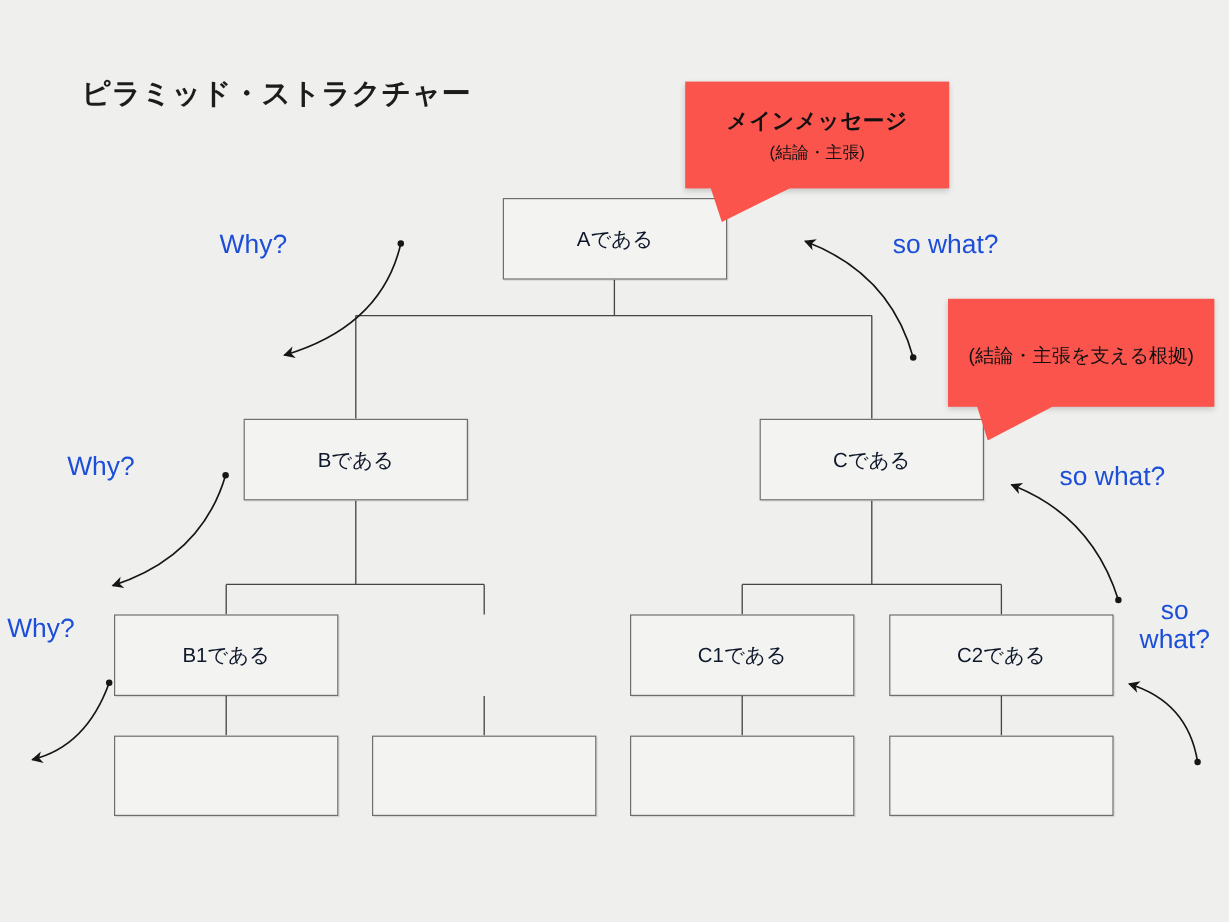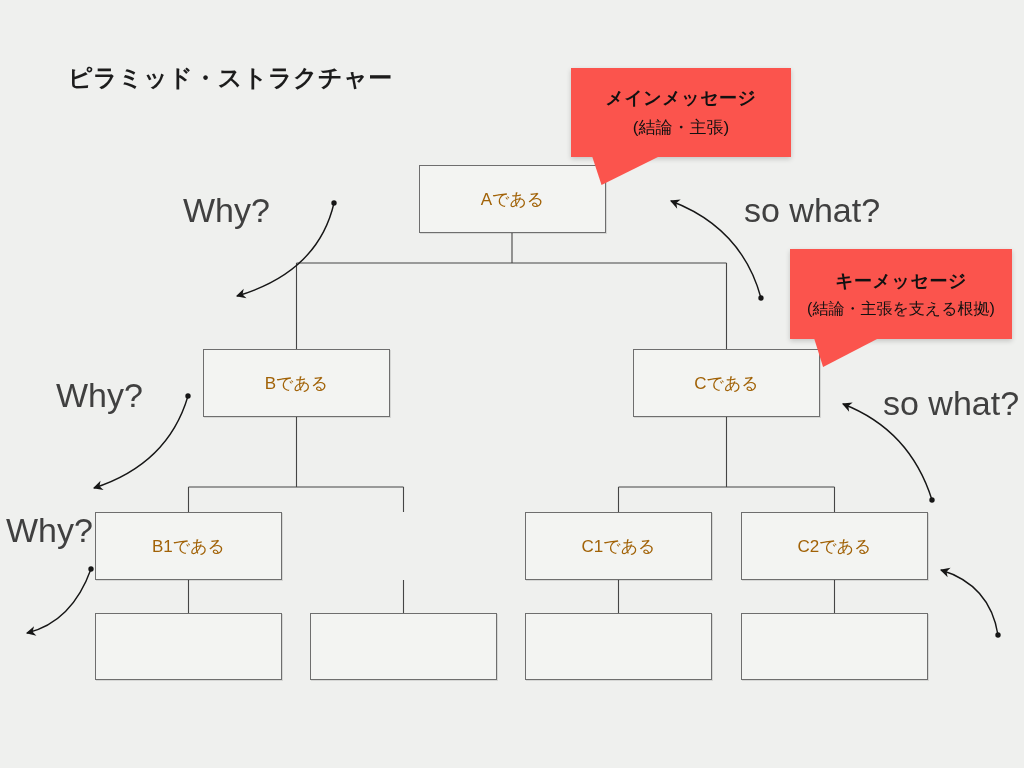--- a/index.html
+++ b/index.html
@@ -17,37 +17,37 @@
 
   .title{
     position:absolute;left:68px;top:62px;margin:0;z-index:2;
     font-size:24px;font-weight:bold;color:var(--ink);letter-spacing:.5px;
   }
 
   .node{
     position:absolute;width:185px;height:66px;z-index:2;
     background:var(--box-fill);border:1px solid var(--box-border);
     display:flex;align-items:center;justify-content:center;
-    font-size:17px;color:#a16207;
+    font-size:17px;color:#0f172a;
     box-shadow:1px 1px 0 rgba(0,0,0,.10);
   }
   .node.empty{height:65px;}
 
   .qlabel{
-    position:absolute;z-index:2;color:#404040;font-size:34px;line-height:1.1;
+    position:absolute;z-index:2;color:#1d4ed8;font-size:22px;line-height:1.1;
   }
   .qlabel.two-line{width:92px;text-align:center;}
 
   .callout{
     position:absolute;z-index:3;background:var(--red);color:#111;
     display:flex;flex-direction:column;align-items:center;justify-content:center;
     text-align:center;box-shadow:0 2px 5px rgba(0,0,0,.18);
   }
   .co-head{font-size:18px;font-weight:bold;letter-spacing:.5px;}
-  .co-sub{font-size:17px;margin-top:6px;}
+  .co-sub{font-size:14px;margin-top:6px;}
   .callout .tail{
     position:absolute;top:calc(100% - 1px);background:var(--red);
     clip-path:polygon(0 0,100% 0,14% 100%);
   }
 </style>
 </head>
 <body>
 
 <div class="stage">
 
@@ -93,26 +93,29 @@
   <div class="node empty" style="left:310px;top:613px"></div>
   <div class="node empty" style="left:525px;top:613px"></div>
   <div class="node empty" style="left:741px;top:613px"></div>
 
   <div class="qlabel" style="left:183px;top:192px">Why?</div>
   <div class="qlabel" style="left:56px;top:377px">Why?</div>
   <div class="qlabel" style="left:6px;top:512px">Why?</div>
 
   <div class="qlabel" style="left:744px;top:192px">so what?</div>
   <div class="qlabel" style="left:883px;top:385px">so what?</div>
+  <div class="qlabel two-line" style="left:933px;top:497px">
+    <div>so</div>
+    <div>what?</div>
+  </div>
 
   <div class="callout" style="left:571px;top:68px;width:220px;height:89px">
     <div class="co-head">メインメッセージ</div>
     <div class="co-sub">(結論・主張)</div>
     <div class="tail" style="left:21px;width:68px;height:29px"></div>
   </div>
 
   <div class="callout" style="left:790px;top:249px;width:222px;height:90px">
-    <div class="co-head">キーメッセージ</div>
     <div class="co-sub" style="font-size:16px;white-space:nowrap;">(結論・主張を支える根拠)</div>
     <div class="tail" style="left:24px;width:65px;height:29px"></div>
   </div>
 
 </div>
 
 </body></html>

